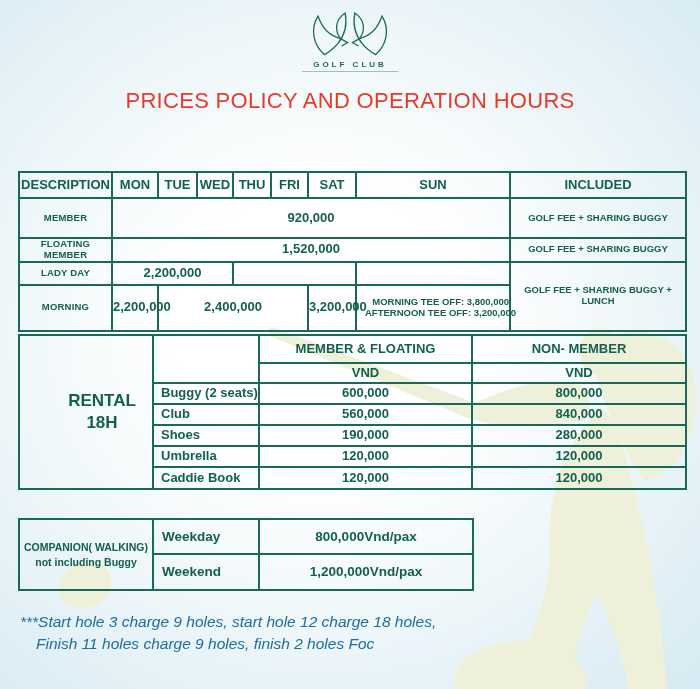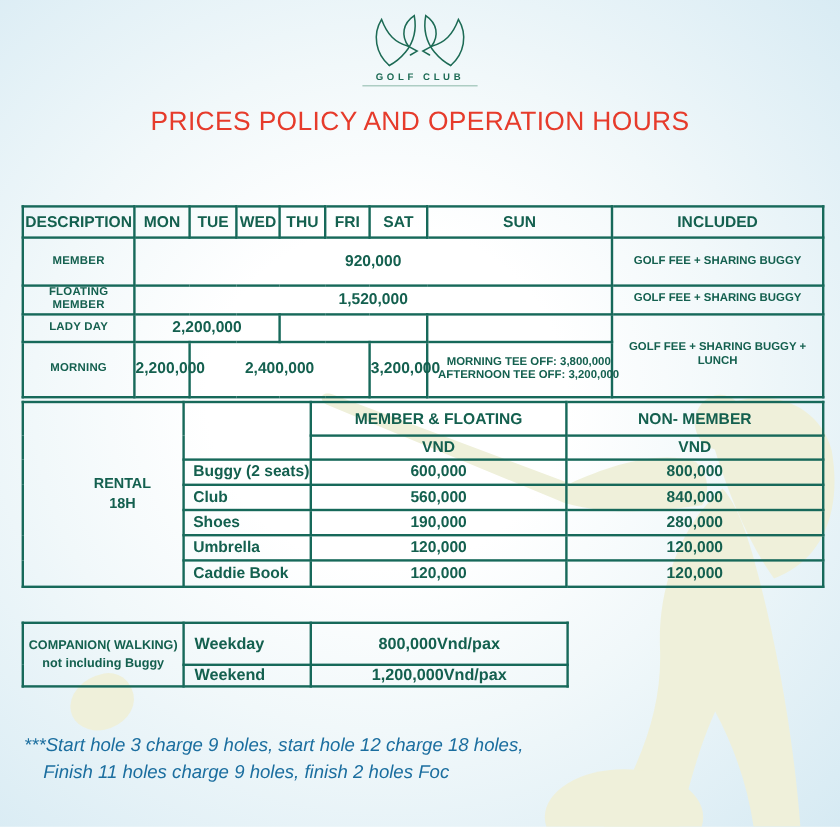--- a/index.html
+++ b/index.html
@@ -51,21 +51,21 @@
   .t1 .price{font-size:13px;}
   .t1 .included{font-size:9.5px;}
   .t1 .sun-detail{font-size:9.5px;text-align:right;padding-left:8px;}
   .t1 .sun-detail div{white-space:nowrap;}
 
   
   .t2{left:18px;top:334px;width:667px;}
   .t2 th{font-size:13px;}
   .t2 td{font-size:13px;}
   .t2 .item-name{text-align:left;padding-left:7px;}
-  .t2 .group-label{font-size:12px;line-height:1.3;padding-left:32px;}
+  .t2 .group-label{font-size:17px;line-height:1.3;padding-left:32px;}
 
   
   .t3{left:18px;top:518px;width:454px;}
   .t3 td{font-size:13.5px;}
   .t3 .group-label{font-size:10.5px;line-height:1.35;}
   .t3 .period{text-align:left;padding-left:8px;}
 
   
   .footnote{
     position:absolute;left:20px;top:611px;width:520px;
@@ -216,21 +216,21 @@
       </colgroup>
       <tbody>
           <tr style="height:35px">
         <td class="group-label" rowspan="2">
           <div>COMPANION( WALKING)</div>
           <div>not including Buggy</div>
         </td>
         <td class="period">Weekday</td>
         <td>800,000Vnd/pax</td>
       </tr>
-      <tr style="height:18px">
+      <tr style="height:36px">
         <td class="period">Weekend</td>
         <td>1,200,000Vnd/pax</td>
       </tr>
     </tbody>
       </table>
 
     <div class="footnote">
       <div class="l1">***Start hole 3 charge 9 holes, start hole 12 charge 18 holes,</div>
       <div class="l2">Finish 11 holes charge 9 holes, finish 2 holes Foc</div>
     </div>

